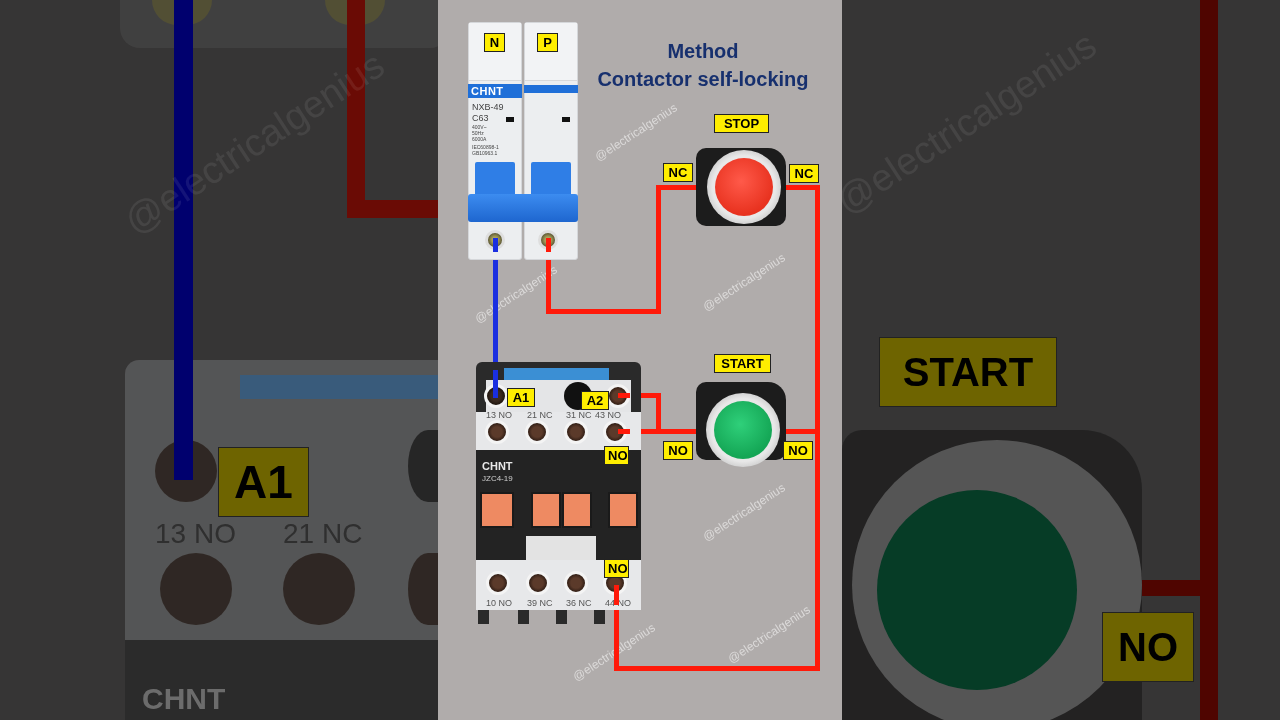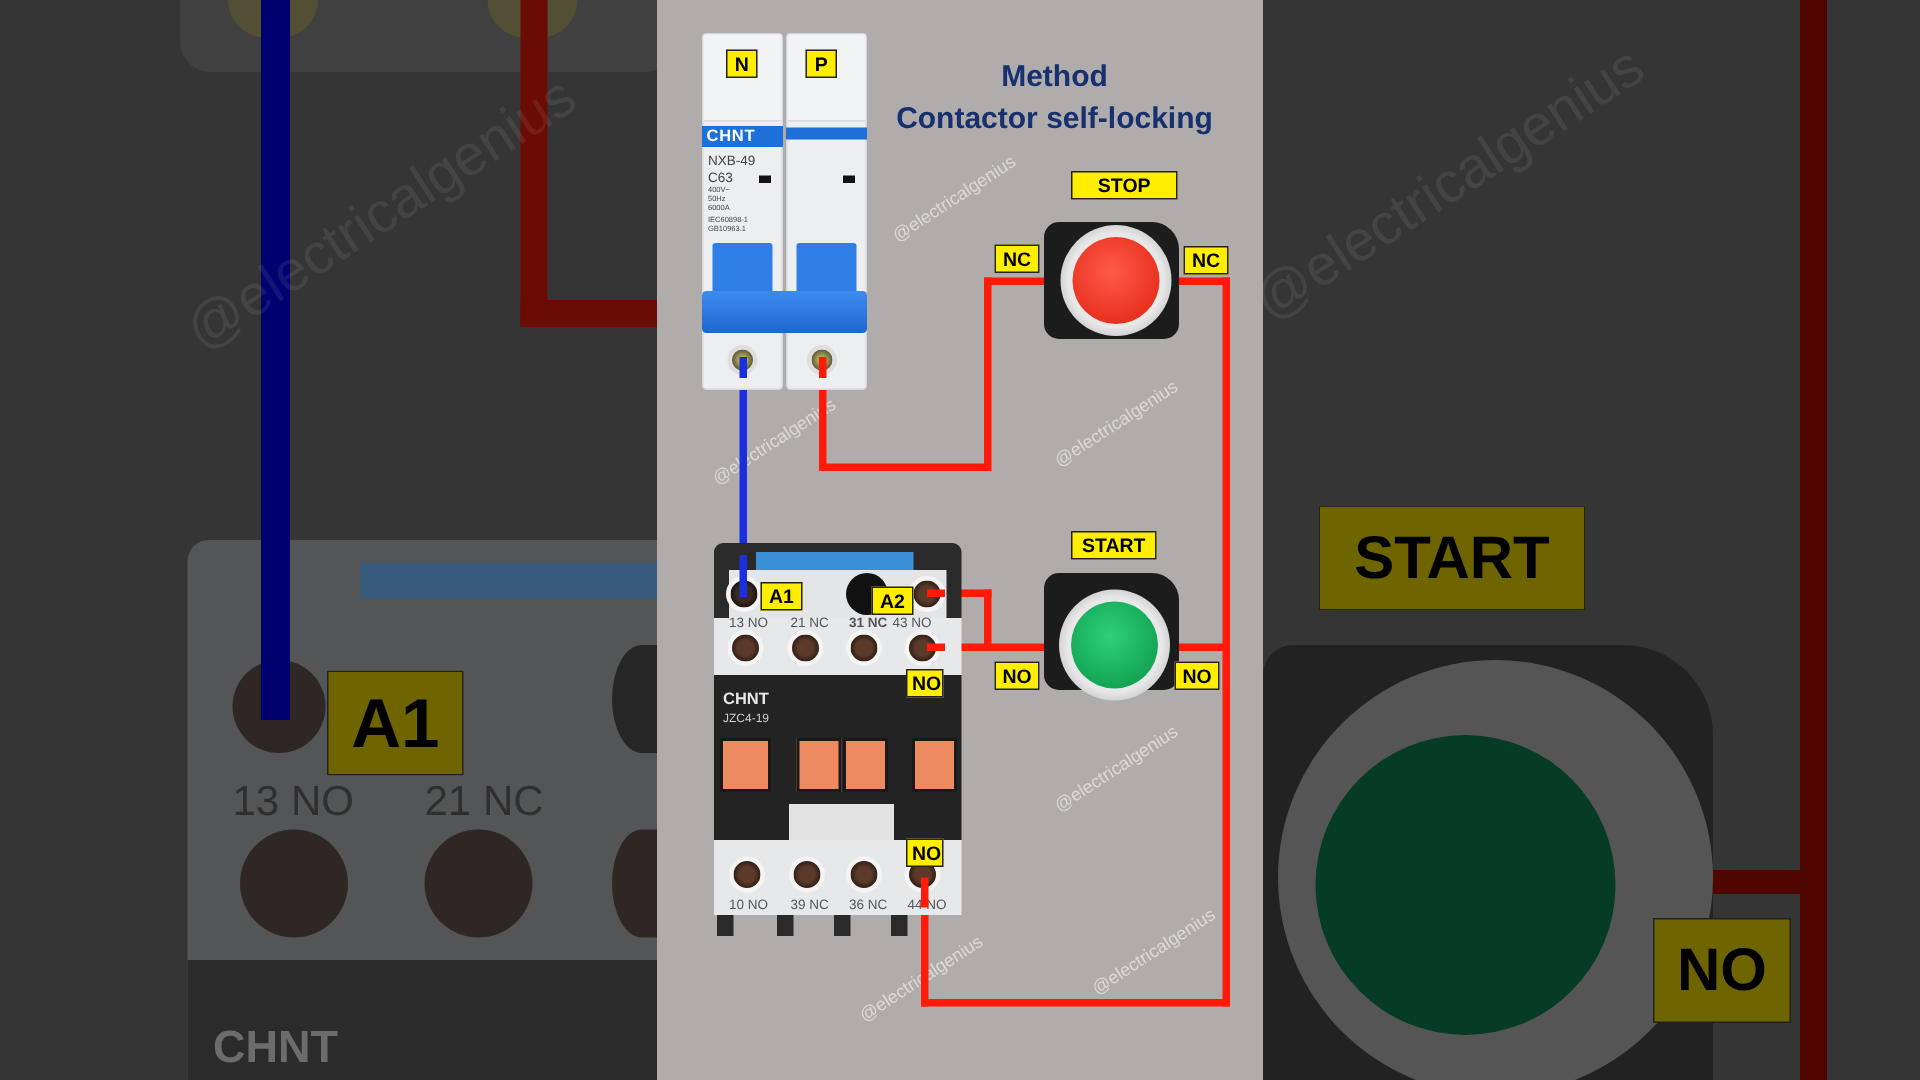--- a/index.html
+++ b/index.html
@@ -151,21 +151,21 @@
       <div class="bbar"></div>
       <div class="screw" style="left:17px;top:208px;"></div>
       <div class="screw" style="left:70px;top:208px;"></div>
       <div class="tag sm" style="left:16px;top:11px;width:21px;">N</div>
       <div class="tag sm" style="left:69px;top:11px;width:21px;">P</div>
     </div>
 
     <div class="wire wb" style="left:55px;top:238px;width:5px;height:14px;"></div>
     <div class="wire wr" style="left:108px;top:238px;width:5px;height:14px;"></div>
 
-    <div class="tag sm" style="left:276px;top:114px;width:71px;">STOP</div>
+    <div class="tag sm" style="left:276px;top:114px;width:55px;">STOP</div>
     <div class="pb-body" style="left:258px;top:148px;"></div>
     <div class="pb-ring" style="left:269px;top:150px;"></div>
     <div class="pb-cap red" style="left:277px;top:158px;"></div>
     <div class="tag sm" style="left:225px;top:163px;width:30px;">NC</div>
     <div class="tag sm" style="left:351px;top:164px;width:30px;">NC</div>
 
     <div class="tag sm" style="left:276px;top:354px;width:57px;">START</div>
     <div class="pb-body" style="left:258px;top:382px;"></div>
     <div class="pb-ring" style="left:268px;top:393px;"></div>
     <div class="pb-cap green" style="left:276px;top:401px;"></div>
@@ -177,21 +177,21 @@
         <div class="ct-topband"></div>
         <div class="abs" style="left:10px;top:18px;width:145px;height:32px;background:#e4e5e7;"></div>
       </div>
       <div class="term" style="left:8px;top:22px;background:radial-gradient(circle,#3a2a20 40%,#1a120c 75%);"></div>
       <div class="abs" style="left:88px;top:20px;width:28px;height:28px;border-radius:50%;background:#111;"></div>
       <div class="term" style="left:130px;top:22px;"></div>
 
       <div class="ct-strip" style="top:50px;height:38px;"></div>
       <div class="tlabel" style="left:10px;top:48px;">13 NO</div>
       <div class="tlabel" style="left:51px;top:48px;">21 NC</div>
-      <div class="tlabel" style="left:90px;top:48px;font-weight:bold;">31 NC</div>
+      <div class="tlabel" style="left:90px;top:48px;">31 NC</div>
       <div class="tlabel" style="left:119px;top:48px;">43 NO</div>
       <div class="term" style="left:9px;top:58px;"></div>
       <div class="term" style="left:49px;top:58px;"></div>
       <div class="term" style="left:88px;top:58px;"></div>
       <div class="term" style="left:127px;top:58px;"></div>
 
       <div class="ct-body">
         <div class="abs" style="left:6px;top:10px;color:#e8e8e8;font-weight:700;font-size:11px;">CHNT</div>
         <div class="abs" style="left:6px;top:24px;color:#cfcfcf;font-size:8px;">JZC4-19</div>
         <div class="orange" style="left:4px;top:42px;width:34px;height:36px;"></div>

